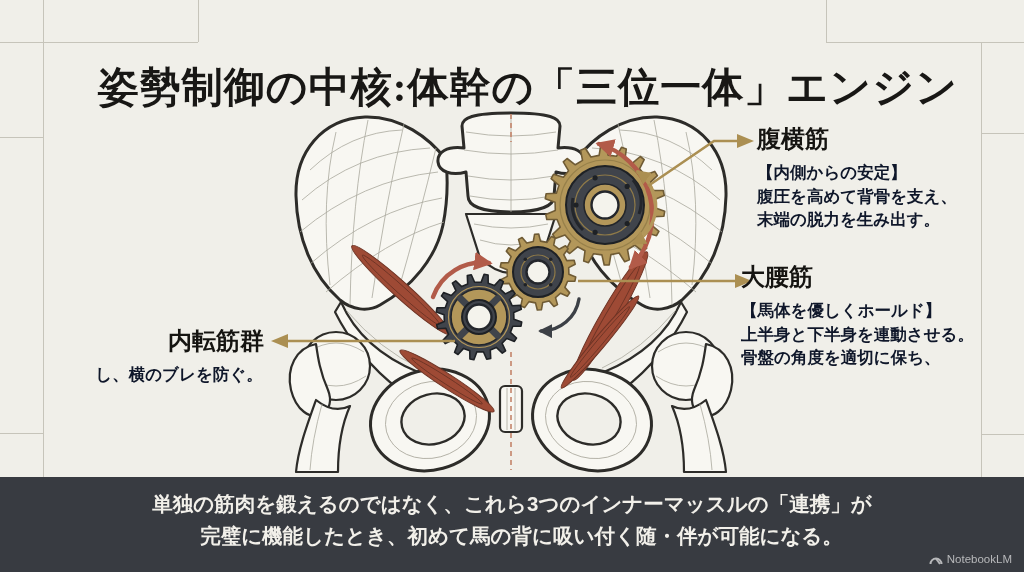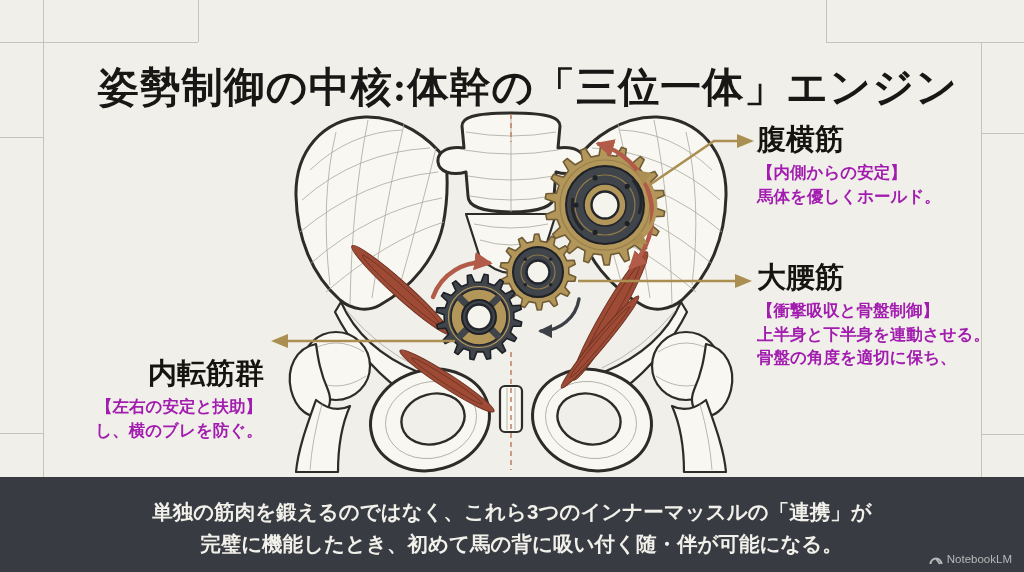--- a/index.html
+++ b/index.html
@@ -11,28 +11,28 @@
   .stage{position:relative;width:1024px;height:572px;overflow:hidden;
          background:var(--background);
          font-family:"Liberation Sans","DejaVu Sans",sans-serif;}
   .gridline{position:absolute;background:#c6c4ba;}
   .page-title{position:absolute;left:0;top:44px;width:1024px;margin:16px;
       text-align:center;font-family:Liberation Serif, serif;
       font-size:41px;font-weight:700;color:var(--title-text);letter-spacing:1px;}
   svg.illus{position:absolute;left:0;top:0;pointer-events:none;}
 
   .callout{position:absolute;color:#1c1b17;}
-  .callout h2{margin:0 0 7px 0;font-size:29px;font-weight:800;line-height:30px;color:#151411;}
-  .callout .sub,.callout .line{font-size:16.5px;font-weight:700;line-height:23.5px;color:#a21caf;}
-  .callout-left{width:182px;text-align:center;margin-top:32px;}
+  .callout h2{margin:0 0 7px 0;font-size:24px;font-weight:800;line-height:30px;color:#151411;}
+  .callout .sub,.callout .line{font-size:16.5px;font-weight:700;line-height:23.5px;color:#0f172a;}
+  .callout-left{width:182px;text-align:center;}
   .callout-left h2{text-align:right;padding-right:6px;}
 
   .footer{position:absolute;left:0;top:477px;width:1024px;height:95px;background:var(--footer-bg);}
   .footer-line{margin:0;text-align:center;color:var(--footer-text);font-weight:700;font-size:20.5px;line-height:30px;}
-  .footer-line.l1{padding-top:20px;}
+  .footer-line.l1{padding-top:12px;}
   .footer-line.l2{padding-top:2px;padding-left:19px;}
   .watermark{position:absolute;right:12px;bottom:7px;display:flex;align-items:center;gap:4px;
       color:#b7b8ba;font-size:11.5px;font-weight:400;}
 
   
   .bone{fill:#f8f7f2;stroke:#2d2c29;stroke-width:3;stroke-linejoin:round;}
   .bone-thin{fill:#f8f7f2;stroke:#2d2c29;stroke-width:2.2;stroke-linejoin:round;}
   .hole{fill:var(--background);stroke:#2d2c29;stroke-width:2.4;}
   .mesh{fill:none;stroke:#aaa89d;stroke-width:0.8;}
   .gold-gear{fill:var(--accent-gold);stroke:#6f5b35;stroke-width:1.6;stroke-linejoin:round;}
@@ -210,33 +210,33 @@
 
     <g>
       <line class="dashed-center" x1="511" y1="114" x2="511" y2="142"></line>
       <line class="dashed-center" x1="511" y1="352" x2="511" y2="470"></line>
     </g>
   </svg>
 
   <div class="callout" style="left:757px;top:124px;">
     <h2>腹横筋</h2>
     <div class="sub">【内側からの安定】</div>
-    <div class="line">馬体を優しくホールド。</div>
-  </div>
-
-  <div class="callout" style="left:757px;top:262px;">
+    <div class="line">腹圧を高めて背骨を支え、</div>
+    <div class="line">末端の脱力を生み出す。</div>
+  </div>
+
+  <div class="callout" style="left:741px;top:262px;">
     <h2>大腰筋</h2>
-    <div class="sub">【衝撃吸収と骨盤制御】</div>
+    <div class="sub">【馬体を優しくホールド】</div>
     <div class="line">上半身と下半身を連動させる。</div>
     <div class="line">骨盤の角度を適切に保ち、</div>
   </div>
 
   <div class="callout callout-left" style="left:88px;top:326px;">
     <h2>内転筋群</h2>
-    <div class="sub">【左右の安定と扶助】</div>
     <div class="line">し、横のブレを防ぐ。</div>
   </div>
 
   <div class="footer">
     <p class="footer-line l1">単独の筋肉を鍛えるのではなく、これら3つのインナーマッスルの「連携」が</p>
     <p class="footer-line l2">完璧に機能したとき、初めて馬の背に吸い付く随・伴が可能になる。</p>
     <div class="watermark">
       <svg width="14" height="11" viewBox="0 0 14 11">
         <path d="M1.5,10 A5.5 5.5 0 0 1 12.5,10" fill="none" stroke="#b7b8ba" stroke-width="2"></path>
         <line x1="7" y1="4.5" x2="11" y2="10" stroke="#b7b8ba" stroke-width="2"></line>

